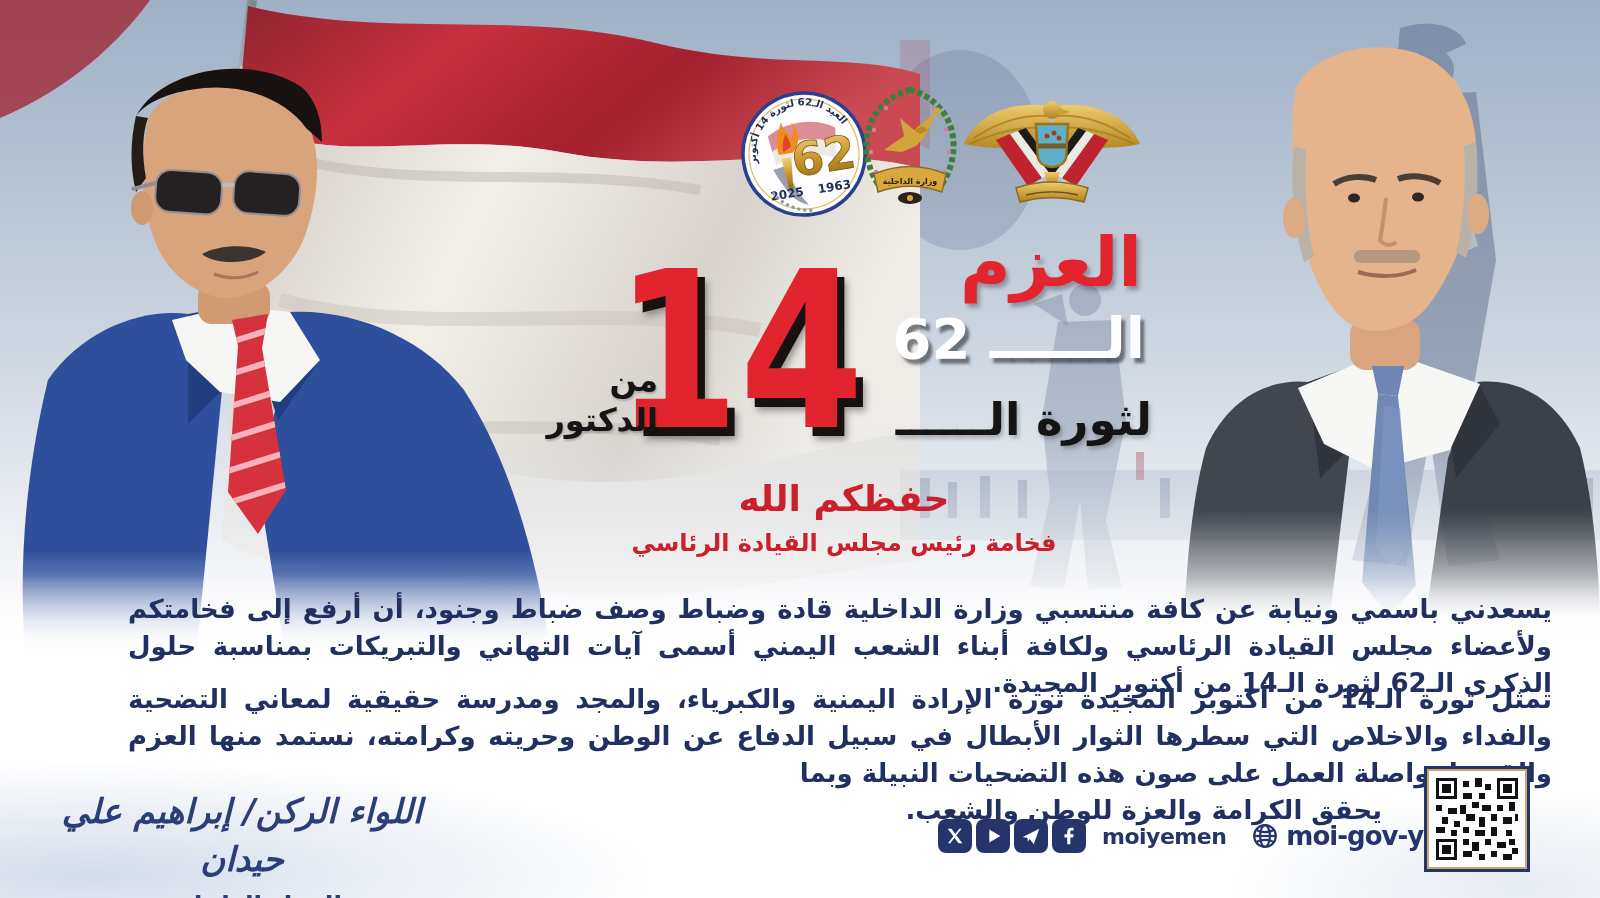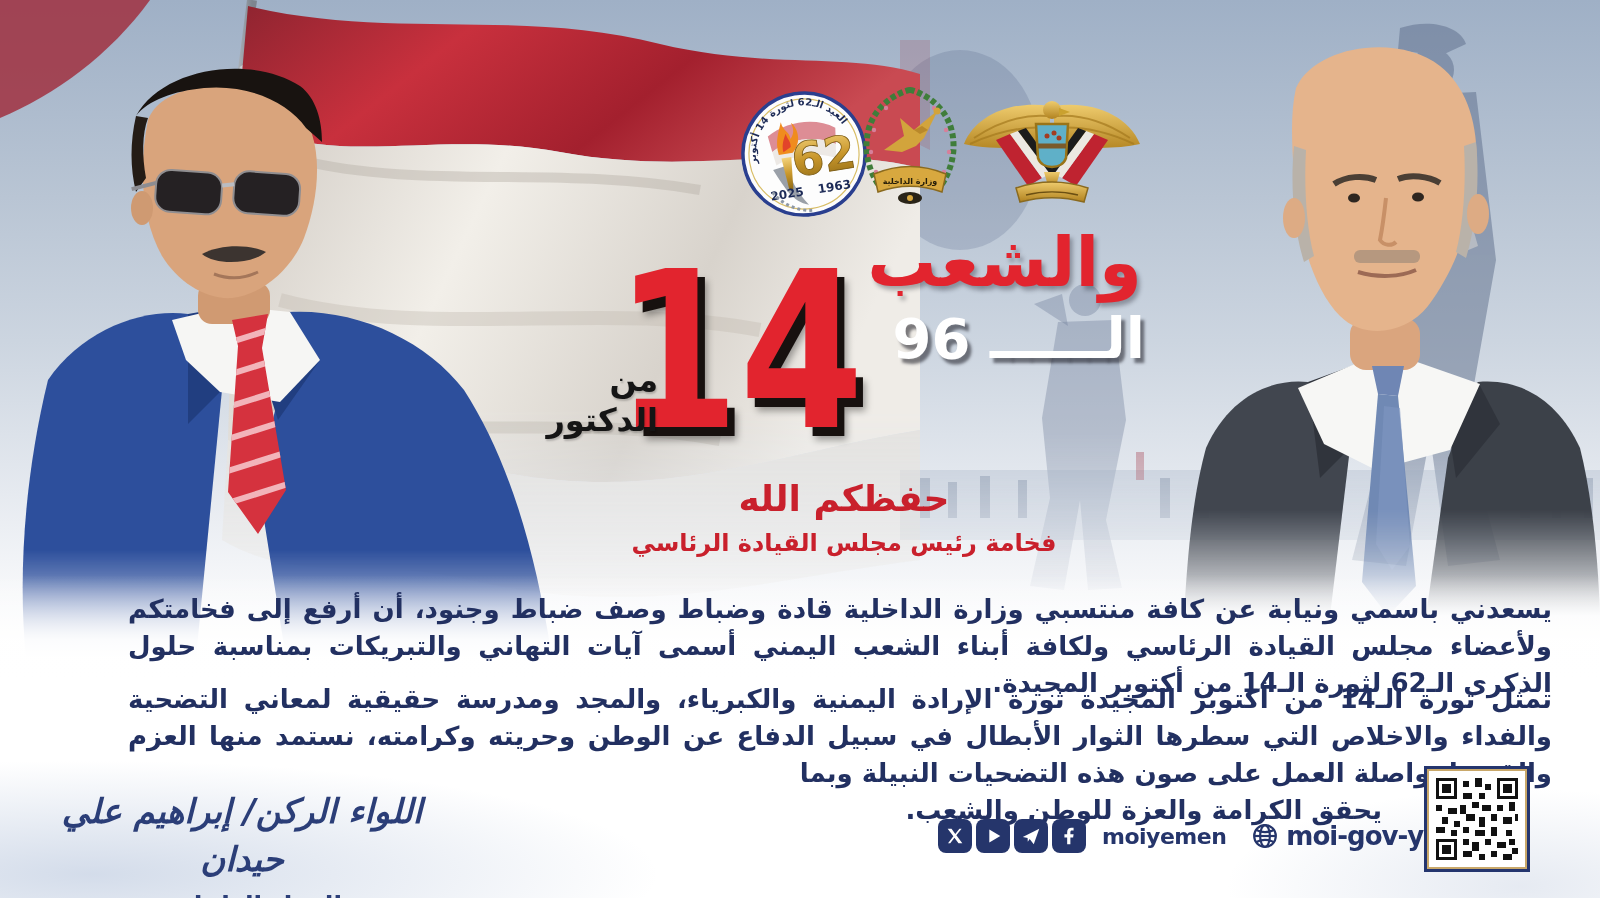--- a/index.html
+++ b/index.html
@@ -329,22 +329,23 @@
       <path d="M80,52 L108,52" stroke="#7a5a2a" stroke-width="5"></path>
       <circle cx="89" cy="42" r="2.5" fill="#a33c20"></circle>
         <circle cx="96" cy="39" r="2.5" fill="#a33c20"></circle>
         <circle cx="101" cy="44" r="2.5" fill="#a33c20"></circle>
     </g>
     <path d="M86,78 L102,78 L98,92 L90,92 Z" fill="url(#goldW)"></path>
     <path d="M58,94 C82,86 106,86 130,94 L126,108 C104,102 84,102 62,108 Z" fill="url(#goldW)" stroke="#8a6a1f" stroke-width="1.5"></path>
     <path d="M68,101 C84,97 104,97 120,101" stroke="#6b4f12" stroke-width="1.5" fill="none"></path>
   </svg>
 
-  <div class="abs t-anniv">والشعب</div>
-  <div class="abs t-62">الــــــ 96</div>
+  <div class="abs t-anniv">العزم</div>
+  <div class="abs t-62">الــــــ 62</div>
+  <div class="abs t-rev">لثورة الــــــ</div>
   <div class="abs t-14">14</div>
   <div class="abs t-oct">
     <div>من</div>
     <div>الدكتور</div>
   </div>
 
   <div class="abs honor">
     <div class="l1">
       <span>حفظكم الله</span>
     </div>

